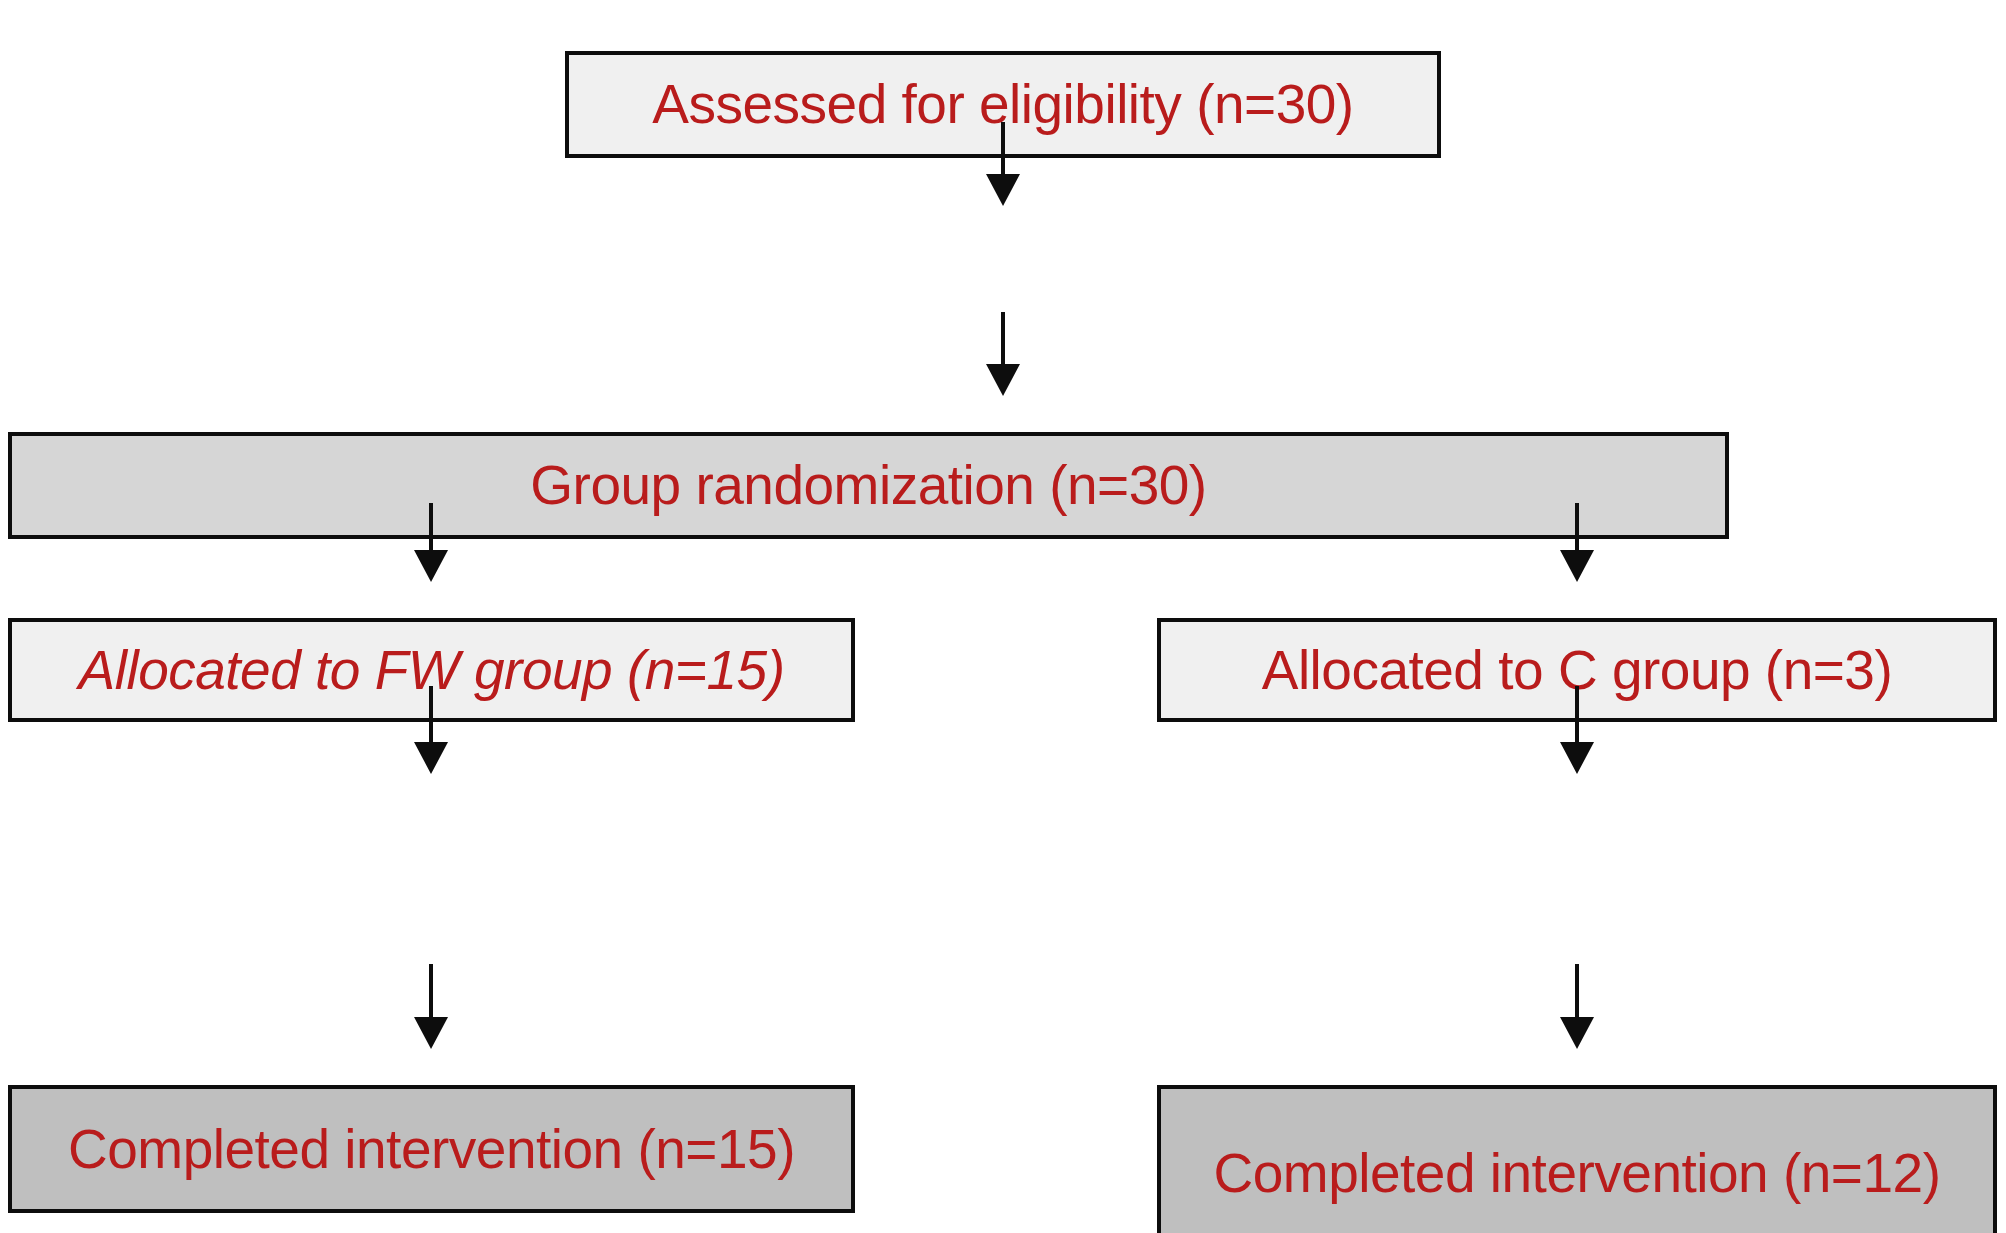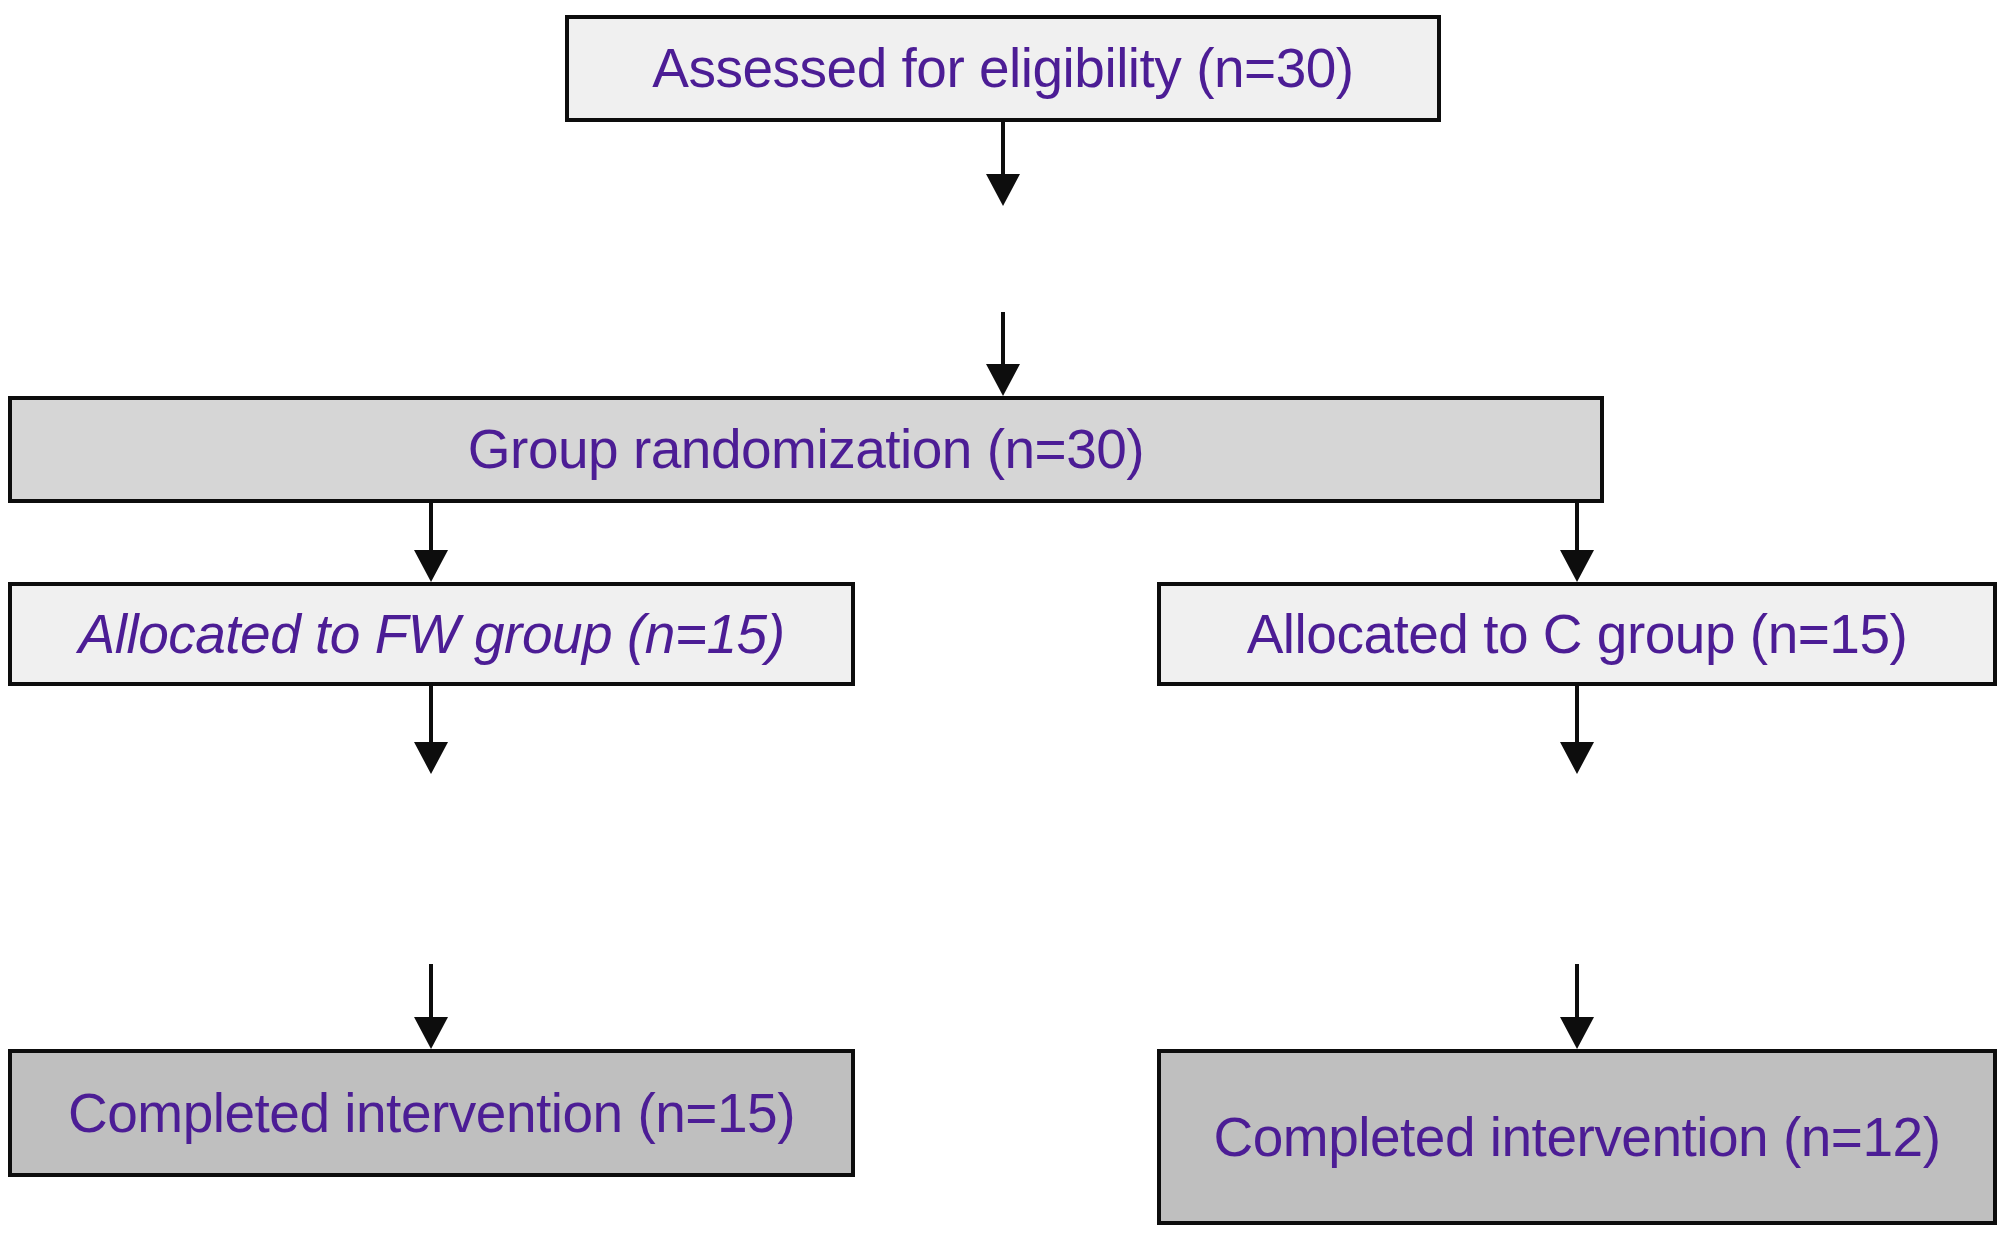--- a/index.html
+++ b/index.html
@@ -16,30 +16,31 @@
     overflow: hidden;
   }
   .node {
     position: absolute;
     box-sizing: border-box;
     border: 4px solid #0d0d0d;
     display: flex;
     align-items: center;
     justify-content: center;
     text-align: center;
-    color: #4c1d95;
+    color: #b91c1c;
     font-size: 55px;
     letter-spacing: -0.5px;
     line-height: 1.42;
     padding: 0 20px;
+    margin-top: 36px;
   }
   
   #node-assessed       { left: 565px;  top: 15px;   width: 876px;  height: 107px; }
   #node-preliminary    { left: 565px;  top: 206px;  width: 876px;  height: 106px; }
-  #node-randomization  { left: 8px;    top: 396px;  width: 1596px; height: 107px; }
+  #node-randomization  { left: 8px;    top: 396px;  width: 1721px; height: 107px; }
   #node-allocated-fw   { left: 8px;    top: 582px;  width: 847px;  height: 104px; font-style: italic; }
   #node-allocated-c    { left: 1157px; top: 582px;  width: 840px;  height: 104px; }
   #node-withdrew-fw    { left: 8px;    top: 774px;  width: 847px;  height: 190px; }
   #node-withdrew-c     { left: 1157px; top: 774px;  width: 840px;  height: 190px; }
   #node-completed-fw   { left: 8px;    top: 1049px; width: 847px;  height: 128px; }
   #node-completed-c    { left: 1157px; top: 1049px; width: 840px;  height: 176px; justify-content: center; }
 
   .arrow {
     position: absolute;
     width: 34px;
@@ -107,21 +108,21 @@
   <div class="arrow" id="arrow-random-allocated-c">
     <div class="shaft"></div>
     <div class="head"></div>
   </div>
 
   <div class="node" id="node-allocated-fw" style="background: rgb(240, 240, 240);">
     <span>Allocated to FW group (n=15)</span>
   </div>
 
   <div class="node" id="node-allocated-c" style="background: rgb(240, 240, 240);">
-    <span>Allocated to C group (n=15)</span>
+    <span>Allocated to C group (n=3)</span>
   </div>
 
   <div class="arrow" id="arrow-allocated-withdrew-fw">
     <div class="shaft"></div>
     <div class="head"></div>
   </div>
 
   <div class="arrow" id="arrow-allocated-withdrew-c">
     <div class="shaft"></div>
     <div class="head"></div>

